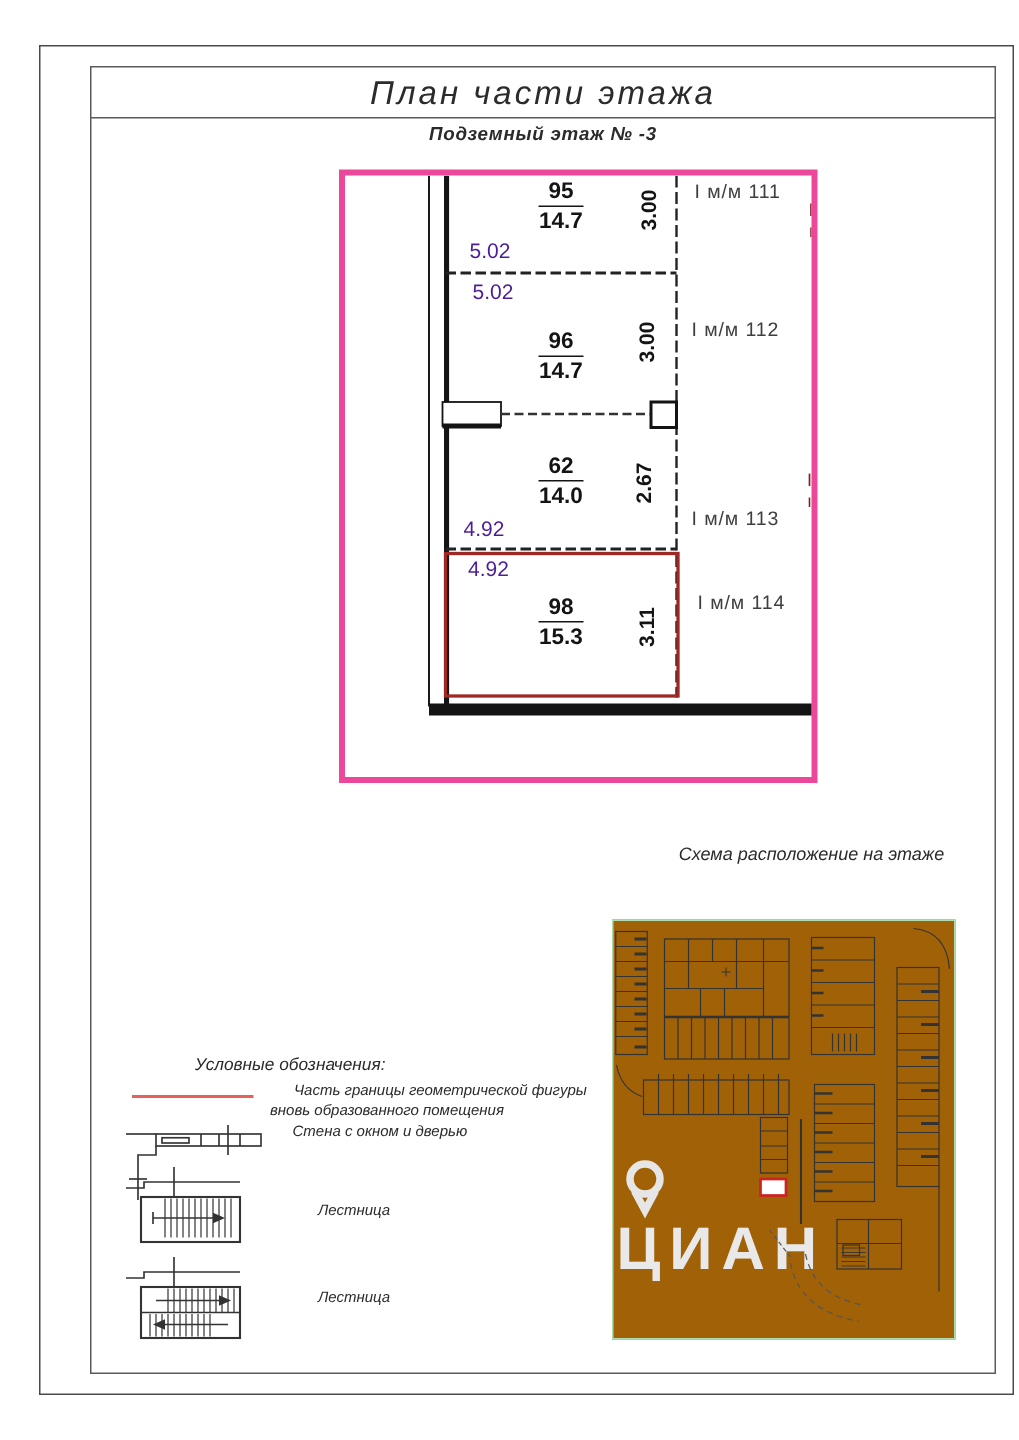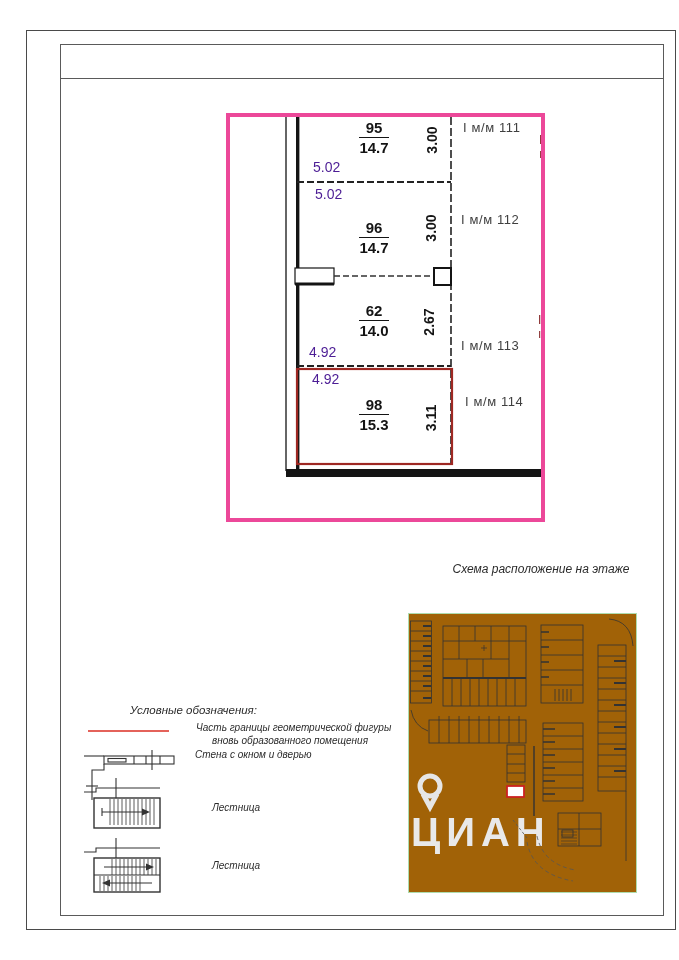--- a/index.html
+++ b/index.html
@@ -46,20 +46,22 @@
 </style>
 </head>
 <body>
 
 <div class="sheet">
 
   <div class="outer-border"></div>
   <div class="inner-frame"></div>
   <div class="title-sep"></div>
 
+  <div class="doc-title">План части этажа</div>
+  <div class="doc-subtitle">Подземный этаж № -3</div>
 
   <div class="viewport">
     <svg width="317" height="407" viewBox="0 0 317 407">
 
       <path d="M56 0V354" stroke="#141414" stroke-width="1.3" fill="none"></path>
       <rect x="66" y="0" width="3.4" height="354" fill="#141414"></rect>
 
       <rect x="56" y="352" width="261" height="8" fill="#141414"></rect>
 
       <path d="M221 0V348" stroke="#222" stroke-width="1.6" stroke-dasharray="8 3" fill="none"></path>
@@ -194,21 +196,21 @@
       </g>
 
       <rect x="98" y="172" width="17" height="11" fill="#fff" stroke="#cc2222" stroke-width="1.8"></rect>
     </svg>
   </div>
 
   <div class="legend-heading">Условные обозначения:</div>
 
   <div class="legend-redline"></div>
   <div class="legend-text" style="left:196px; top:722px;">Часть границы геометрической фигуры</div>
-  <div class="legend-text" style="left:212px; top:735px;">вновь образованного помещения</div>
+  <div class="legend-text" style="left:180px; top:735px;">вновь образованного помещения</div>
   <div class="legend-text" style="left:195px; top:749px;">Стена с окном и дверью</div>
 
   <svg class="sym" style="left:82px; top:748px;" width="100" height="58" viewBox="0 0 100 58">
     <g stroke="#333" stroke-width="1.1" fill="none">
       <path d="M2 8H22"></path>
       <rect x="22" y="8" width="70" height="8"></rect>
       <rect x="26" y="10.5" width="18" height="3.5"></rect>
       <path d="M52 8V16M64 8V16M78 8V16"></path>
       <path d="M70 2V22"></path>
       <path d="M22 16V22H10V52"></path>

